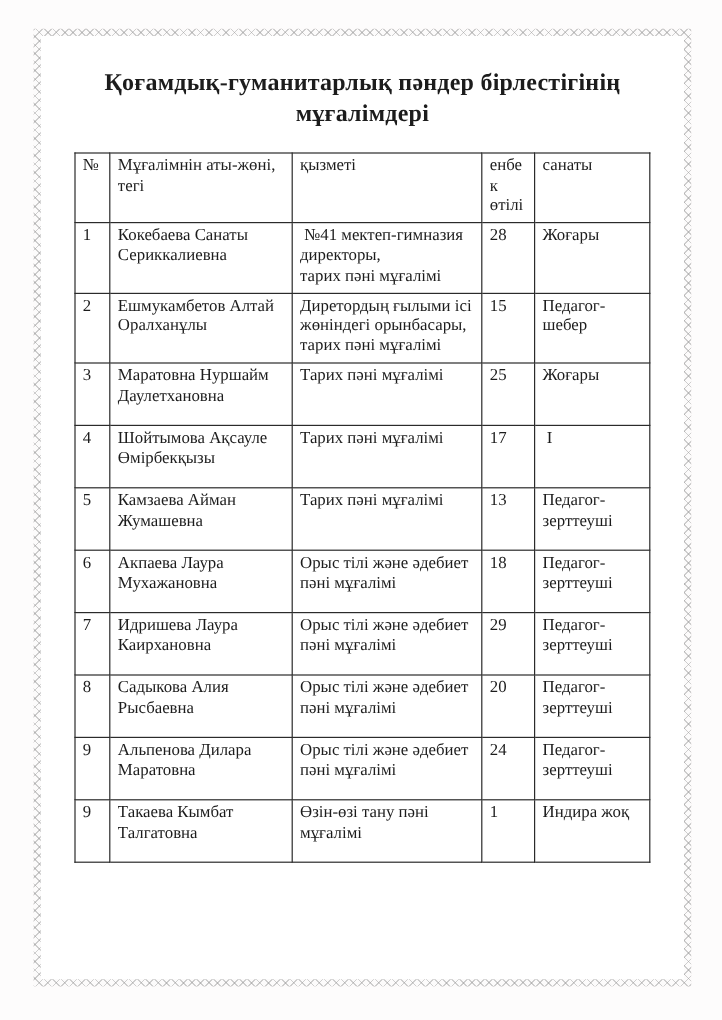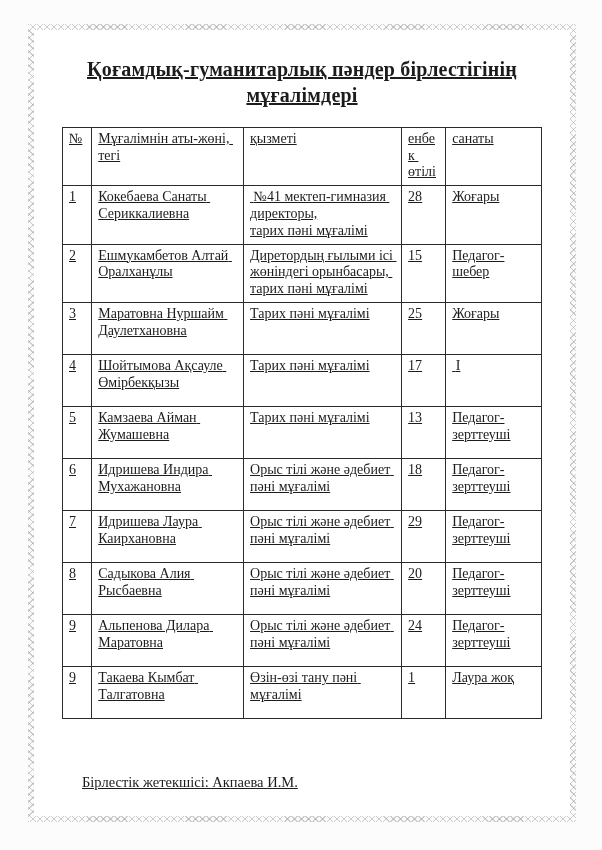--- a/index.html
+++ b/index.html
@@ -27,21 +27,20 @@
     background-image:
       repeating-linear-gradient(45deg,  rgba(150,150,150,0.45) 0 1px, transparent 1px 5px),
       repeating-linear-gradient(135deg, rgba(150,150,150,0.45) 0 1px, transparent 1px 5px);
   }
   .page {
     width: 100%;
     height: 100%;
     background: #ffffff;
     box-sizing: border-box;
     padding: 26px 28px 0 28px;
-    text-decoration: underline;
   }
   .title {
     margin: 0 auto 18px auto;
     padding: 0 14px;
     font-size: 20px;
     font-weight: bold;
     text-align: center;
     line-height: 1.32;
     letter-spacing: 0.2px;
   }
@@ -132,21 +131,21 @@
           </tr>
           <tr>
             <td>5</td>
             <td>Камзаева Айман Жумашевна</td>
             <td>Тарих пәні мұғалімі</td>
             <td>13</td>
             <td>Педагог-зерттеуші</td>
           </tr>
           <tr>
             <td>6</td>
-            <td>Идришева Индира Мухажановна</td>
+            <td>Акпаева Лаура Мухажановна</td>
             <td>Орыс тілі және әдебиет пәні мұғалімі</td>
             <td>18</td>
             <td>Педагог-зерттеуші</td>
           </tr>
           <tr>
             <td>7</td>
             <td>Идришева Лаура Каирхановна</td>
             <td>Орыс тілі және әдебиет пәні мұғалімі</td>
             <td>29</td>
             <td>Педагог-зерттеуші</td>
@@ -163,21 +162,20 @@
             <td>Альпенова Дилара Маратовна</td>
             <td>Орыс тілі және әдебиет пәні мұғалімі</td>
             <td>24</td>
             <td>Педагог-зерттеуші</td>
           </tr>
           <tr>
             <td>9</td>
             <td>Такаева Кымбат Талгатовна</td>
             <td>Өзін-өзі тану пәні мұғалімі</td>
             <td>1</td>
-            <td>Лаура жоқ</td>
+            <td>Индира жоқ</td>
           </tr>
         </tbody>
     </table>
 
-    <p class="footer-note">Бірлестік жетекшісі: Акпаева И.М.</p>
 
   </div>
 </div>
 
 </body></html>

